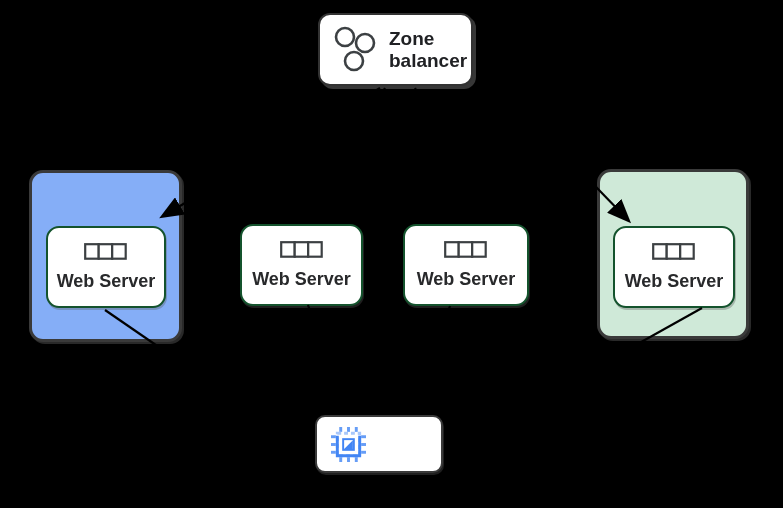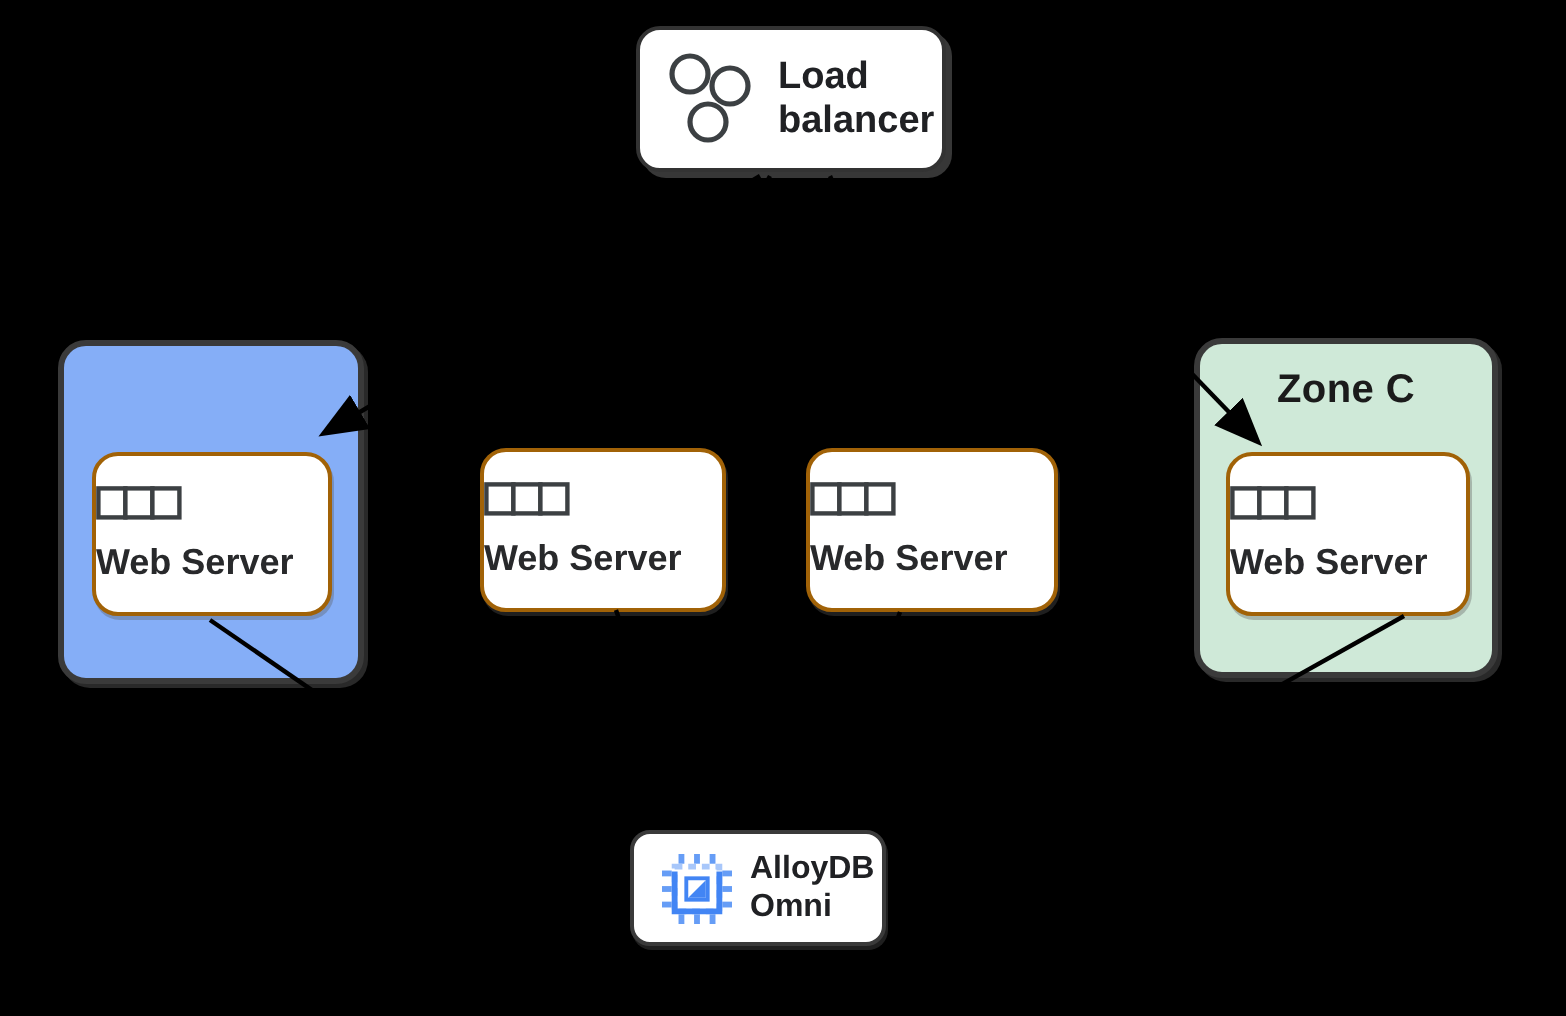--- a/index.html
+++ b/index.html
@@ -4,22 +4,22 @@
 <style>
   html,body{margin:0;padding:0;background:#000;}
   body{font-family:"Liberation Sans","DejaVu Sans",sans-serif;}
   #canvas{position:relative;width:783px;height:508px;background:#000;overflow:hidden;}
 
   .zone{position:absolute;border:3px solid #3a3a3a;border-radius:14px;
         box-shadow:2px 2px 0 rgba(90,90,90,0.45);box-sizing:border-box;}
   .zone-title{position:absolute;top:12px;left:0;right:0;text-align:center;
         font-size:20px;font-weight:bold;color:#1b1b1b;letter-spacing:.2px;}
 
-  .node{position:absolute;background:#fff;border:2px solid #a16207;border-radius:13px;
-        box-sizing:border-box;display:flex;flex-direction:column;align-items:flex-start;
+  .node{position:absolute;background:#fff;border:2px solid #14532d;border-radius:13px;
+        box-sizing:border-box;display:flex;flex-direction:column;align-items:center;
         justify-content:center;gap:11px;box-shadow:1px 2px 0 rgba(90,90,90,0.35);}
   .node-label{font-size:18px;font-weight:bold;color:#28292b;}
 
   .lb-box{position:absolute;left:318px;top:13px;width:155px;height:73px;background:#fff;
         border:2.5px solid #333;border-radius:12px;box-sizing:border-box;
         display:flex;align-items:center;padding-left:14px;gap:11px;
         box-shadow:3px 3px 0 rgba(110,110,110,0.5);}
   .lb-label{font-size:19px;font-weight:bold;color:#202124;line-height:22px;white-space:pre-line;}
 
   .db-box{position:absolute;left:315px;top:415px;width:128px;height:58px;background:#fff;
@@ -34,21 +34,21 @@
 <body>
 
 <div id="canvas">
 
   <div class="lb-box">
     <svg width="44" height="48" viewBox="0 0 44 48">
       <circle cx="11" cy="11" r="9" fill="#fff" stroke="#3c4043" stroke-width="2.6"></circle>
       <circle cx="31" cy="17" r="9" fill="#fff" stroke="#3c4043" stroke-width="2.6"></circle>
       <circle cx="20" cy="35" r="9" fill="#fff" stroke="#3c4043" stroke-width="2.6"></circle>
     </svg>
-    <div class="lb-label">Load
+    <div class="lb-label">Zone
 balancer</div>
   </div>
 
   <div class="zone" style="left:29px;top:170px;width:153px;height:172px;background:#85AEF7;">
     <div class="node" style="left:14px;top:53px;width:120px;height:82px;">
       <svg width="44" height="17" viewBox="0 0 44 17">
         <rect x="1.2" y="1.2" width="13.5" height="14.5" fill="#fff" stroke="#3c4043" stroke-width="2.2"></rect>
         <rect x="14.7" y="1.2" width="13.5" height="14.5" fill="#fff" stroke="#3c4043" stroke-width="2.2"></rect>
         <rect x="28.2" y="1.2" width="13.5" height="14.5" fill="#fff" stroke="#3c4043" stroke-width="2.2"></rect>
       </svg>
@@ -67,21 +67,20 @@
   <div class="node" style="left:403px;top:224px;width:126px;height:82px;">
     <svg width="44" height="17" viewBox="0 0 44 17">
       <rect x="1.2" y="1.2" width="13.5" height="14.5" fill="#fff" stroke="#3c4043" stroke-width="2.2"></rect>
       <rect x="14.7" y="1.2" width="13.5" height="14.5" fill="#fff" stroke="#3c4043" stroke-width="2.2"></rect>
       <rect x="28.2" y="1.2" width="13.5" height="14.5" fill="#fff" stroke="#3c4043" stroke-width="2.2"></rect>
     </svg>
     <div class="node-label">Web Server</div>
   </div>
 
   <div class="zone" style="left:597px;top:169px;width:152px;height:170px;background:#CFE9D8;">
-    <div class="zone-title">Zone C</div>
     <div class="node" style="left:13px;top:54px;width:122px;height:82px;">
       <svg width="44" height="17" viewBox="0 0 44 17">
         <rect x="1.2" y="1.2" width="13.5" height="14.5" fill="#fff" stroke="#3c4043" stroke-width="2.2"></rect>
         <rect x="14.7" y="1.2" width="13.5" height="14.5" fill="#fff" stroke="#3c4043" stroke-width="2.2"></rect>
         <rect x="28.2" y="1.2" width="13.5" height="14.5" fill="#fff" stroke="#3c4043" stroke-width="2.2"></rect>
       </svg>
       <div class="node-label">Web Server</div>
     </div>
   </div>
 
@@ -102,22 +101,20 @@
           <rect x="31" y="16.5" width="5" height="3"></rect>
           <rect x="31" y="24.5" width="5" height="3"></rect>
       </g>
 
       <path d="M6.5 6.5 H29.5 V29.5 H6.5 Z" fill="#fff" stroke="#A8C7FA" stroke-width="3" stroke-dasharray="4 3"></path>
       <path d="M6.5 9 V29.5 H29.5 V9" fill="none" stroke="#4285F4" stroke-width="3"></path>
 
       <rect x="12.5" y="12.5" width="11" height="11" fill="#fff" stroke="#4285F4" stroke-width="2"></rect>
       <path d="M13.5 22.5 L22.5 22.5 L22.5 13.5 Z" fill="#4285F4"></path>
     </svg>
-    <div class="db-label">AlloyDB
-Omni</div>
   </div>
 
   <svg id="overlay">
     <defs>
       <marker id="arrowhead" markerWidth="11" markerHeight="9" refX="9" refY="4.5" orient="auto">
         <path d="M0,0 L11,4.5 L0,9 Z" fill="#000"></path>
       </marker>
     </defs>
   <line x1="380" y1="88" x2="163" y2="216" stroke="#000000" stroke-width="2.2" marker-end="url(#arrowhead)"></line>
       <line x1="385" y1="88" x2="310" y2="217" stroke="#000000" stroke-width="2.2" marker-end="url(#arrowhead)"></line>

